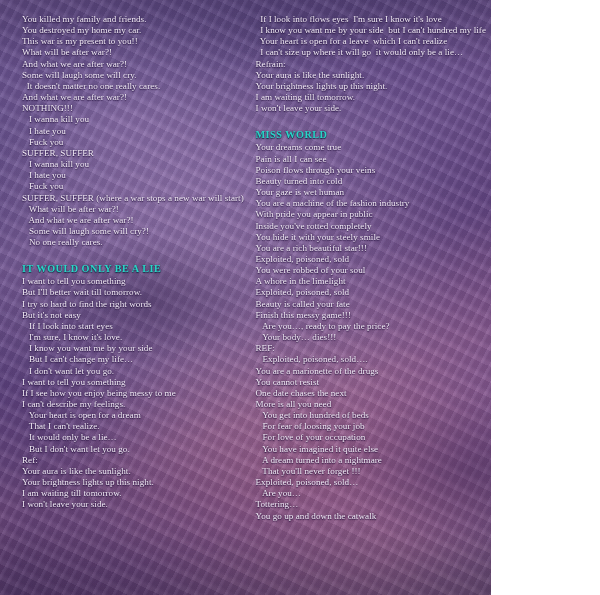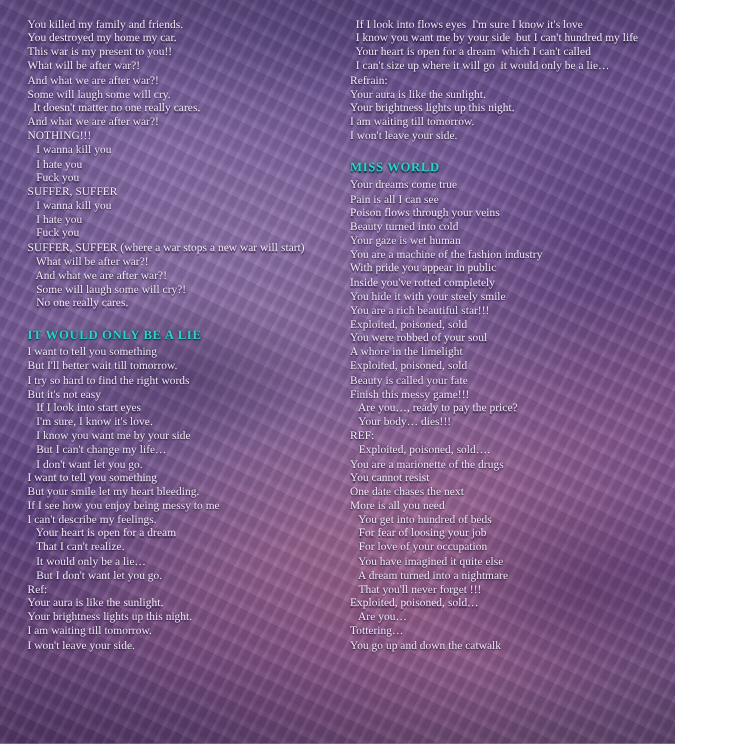--- a/index.html
+++ b/index.html
@@ -7,21 +7,21 @@
     padding: 0;
   }
   body {
     width: 600px;
     height: 595px;
     overflow: hidden;
     font-family: "Liberation Serif", serif;
   }
   #page {
     position: relative;
-    width: 540px;
+    width: 491px;
     height: 595px;
     background:
       radial-gradient(ellipse 300px 160px at 120px 120px, rgba(150,120,180,0.55), rgba(90,60,120,0) 70%),
       radial-gradient(ellipse 260px 180px at 420px 80px, rgba(120,95,160,0.45), rgba(60,40,90,0) 70%),
       radial-gradient(ellipse 320px 200px at 300px 470px, rgba(175,95,130,0.45), rgba(70,40,90,0) 72%),
       radial-gradient(ellipse 220px 160px at 520px 360px, rgba(130,90,155,0.40), rgba(50,35,80,0) 70%),
       radial-gradient(ellipse 240px 180px at 60px 420px, rgba(110,80,150,0.45), rgba(50,30,80,0) 70%),
       linear-gradient(160deg, #6a5390 0%, #5d4a86 18%, #7a5f9c 34%, #6b4f8c 50%, #8d5f92 66%, #6d4a85 80%, #54406f 100%);
     overflow: hidden;
   }
@@ -116,37 +116,36 @@
         <div class="line">I want to tell you something</div>
         <div class="line">But I'll better wait till tomorrow.</div>
         <div class="line">I try so hard to find the right words</div>
         <div class="line">But it's not easy</div>
         <div class="line">   If I look into start eyes</div>
         <div class="line">   I'm sure, I know it's love.</div>
         <div class="line">   I know you want me by your side</div>
         <div class="line">   But I can't change my life…</div>
         <div class="line">   I don't want let you go.</div>
         <div class="line">I want to tell you something</div>
-        <div class="line">But your smile let my heart bleeding.</div>
         <div class="line">If I see how you enjoy being messy to me</div>
         <div class="line">I can't describe my feelings.</div>
         <div class="line">   Your heart is open for a dream</div>
         <div class="line">   That I can't realize.</div>
         <div class="line">   It would only be a lie…</div>
         <div class="line">   But I don't want let you go.</div>
         <div class="line">Ref:</div>
         <div class="line">Your aura is like the sunlight.</div>
         <div class="line">Your brightness lights up this night.</div>
         <div class="line">I am waiting till tomorrow.</div>
         <div class="line">I won't leave your side.</div>
       </div>
     <div class="col right">
         <div class="line">  If I look into flows eyes  I'm sure I know it's love</div>
         <div class="line">  I know you want me by your side  but I can't hundred my life</div>
-        <div class="line">  Your heart is open for a dream  which I can't called</div>
+        <div class="line">  Your heart is open for a leave  which I can't realize</div>
         <div class="line">  I can't size up where it will go  it would only be a lie…</div>
         <div class="line">Refrain:</div>
         <div class="line">Your aura is like the sunlight.</div>
         <div class="line">Your brightness lights up this night.</div>
         <div class="line">I am waiting till tomorrow.</div>
         <div class="line">I won't leave your side.</div>
         <div class="spacer"></div>
         <div class="song-title">MISS WORLD</div>
         <div class="line">Your dreams come true</div>
         <div class="line">Pain is all I can see</div>

